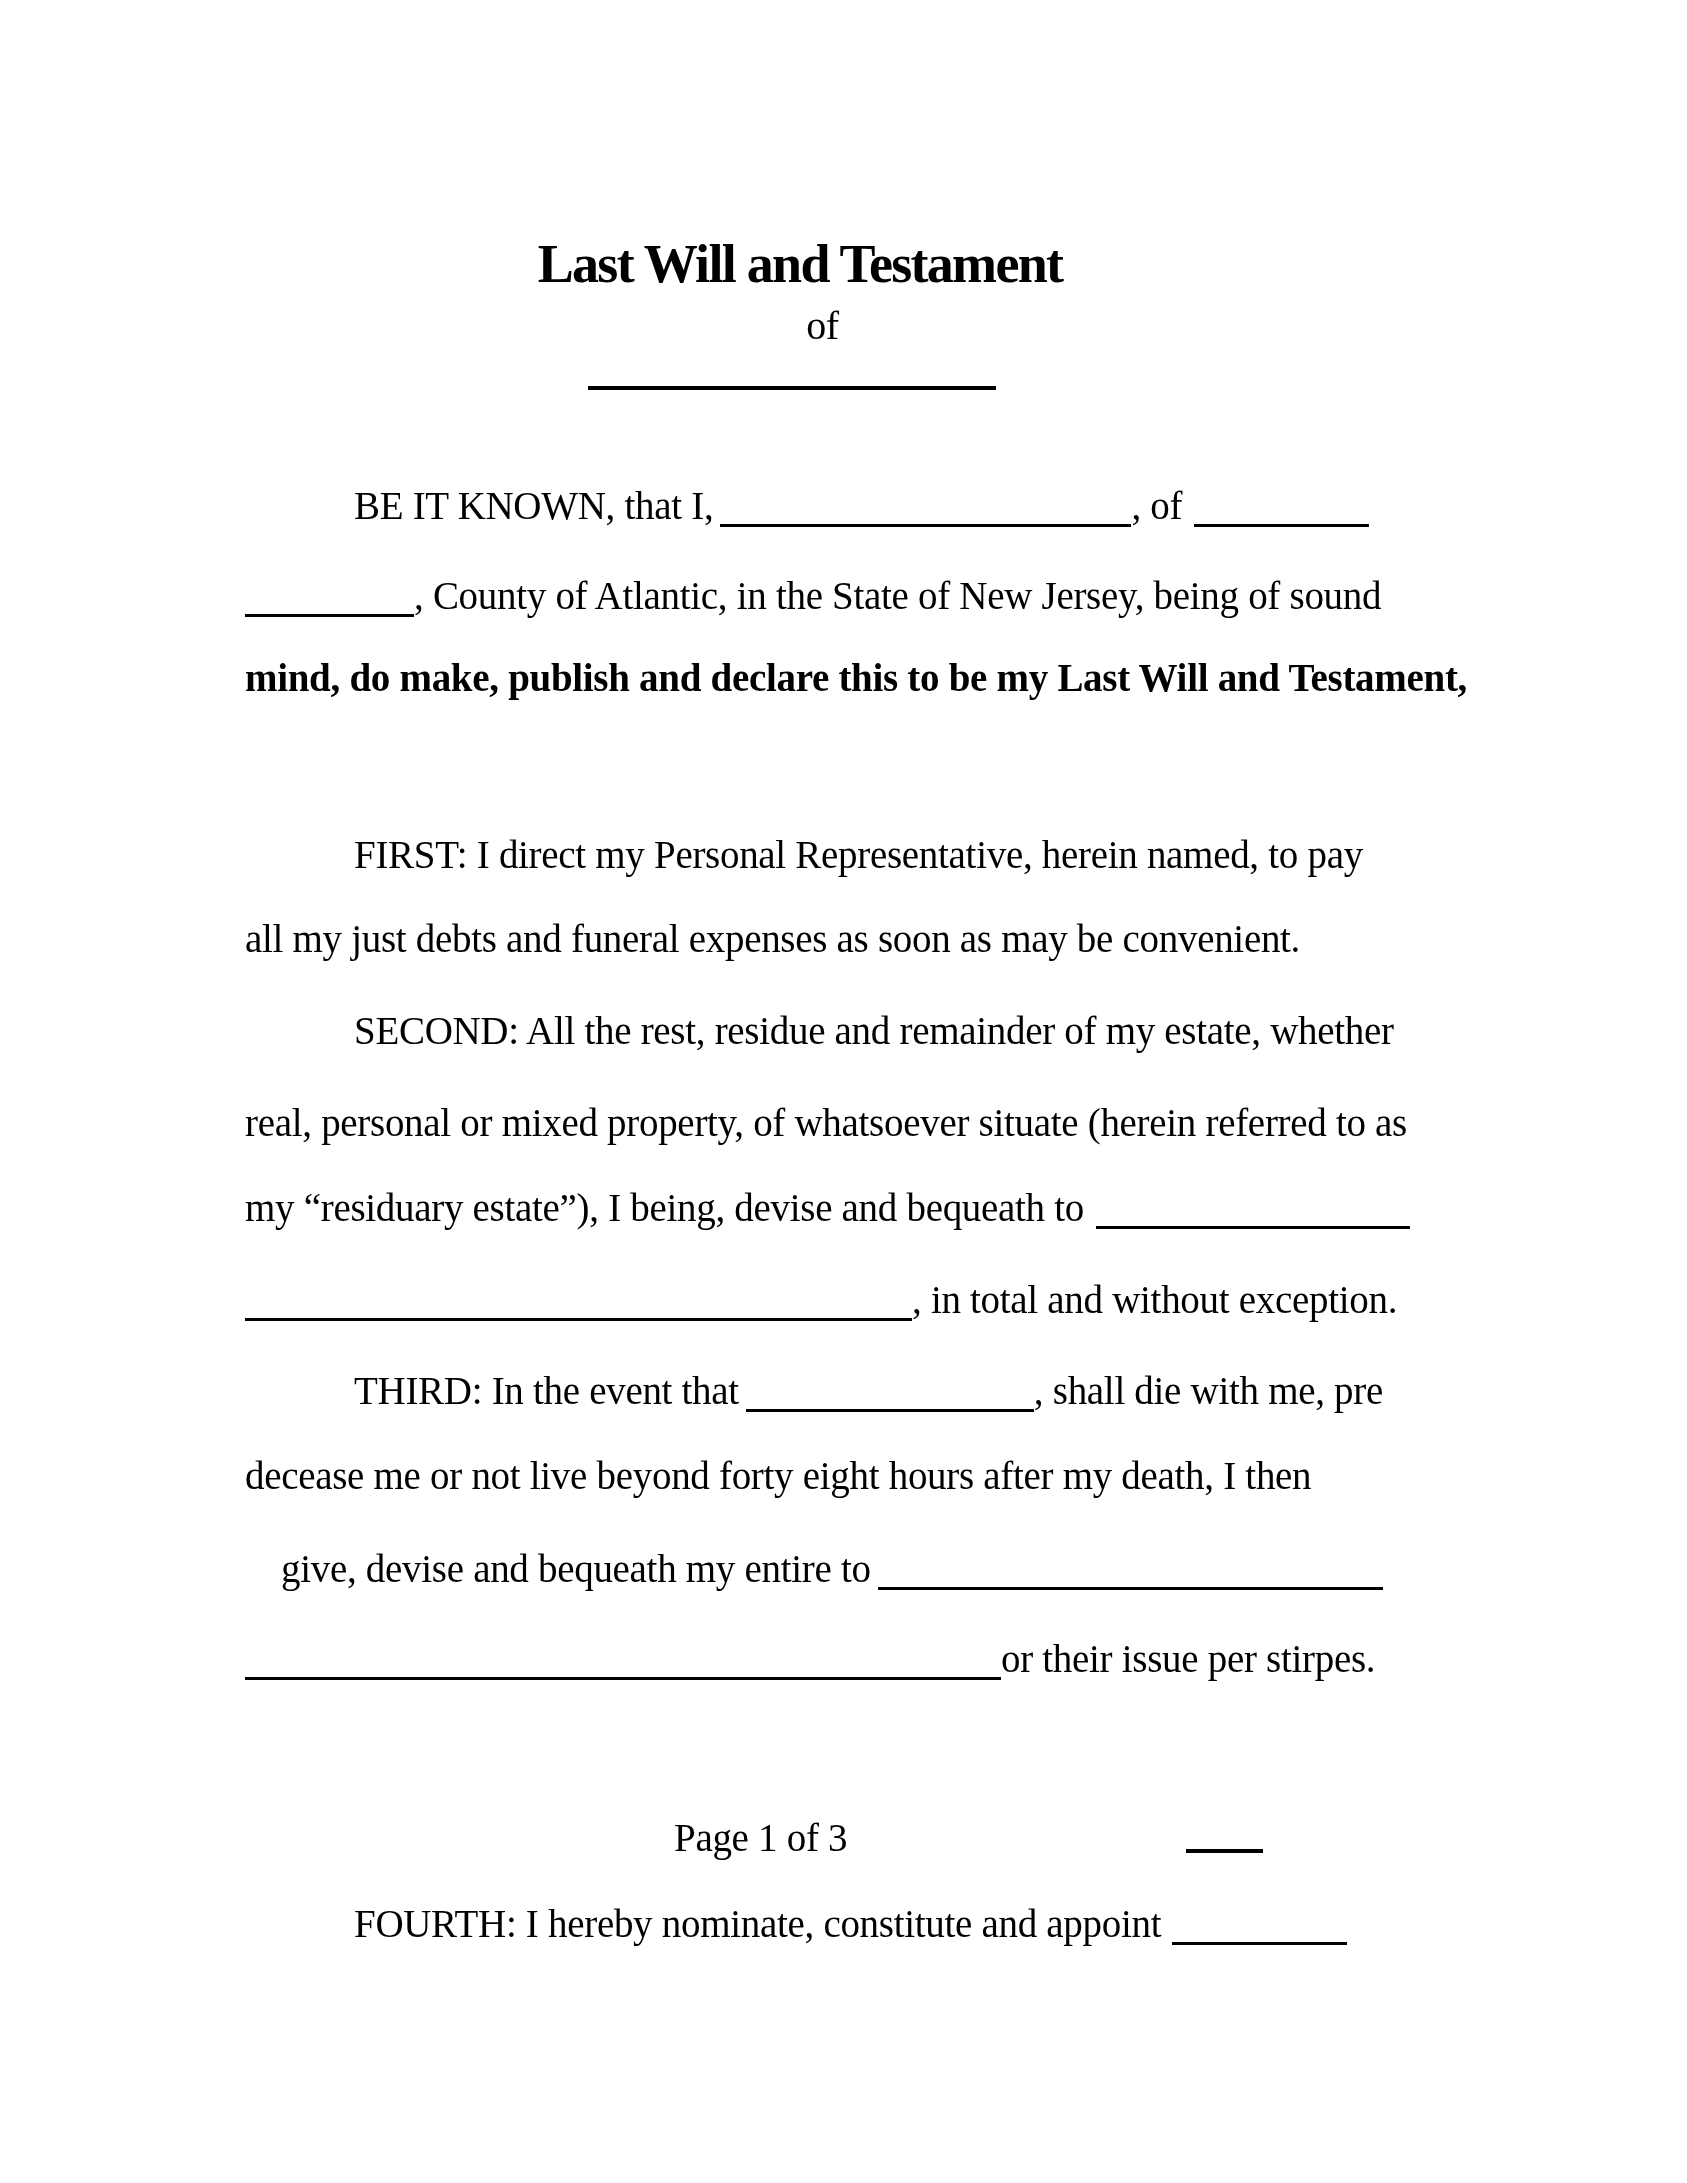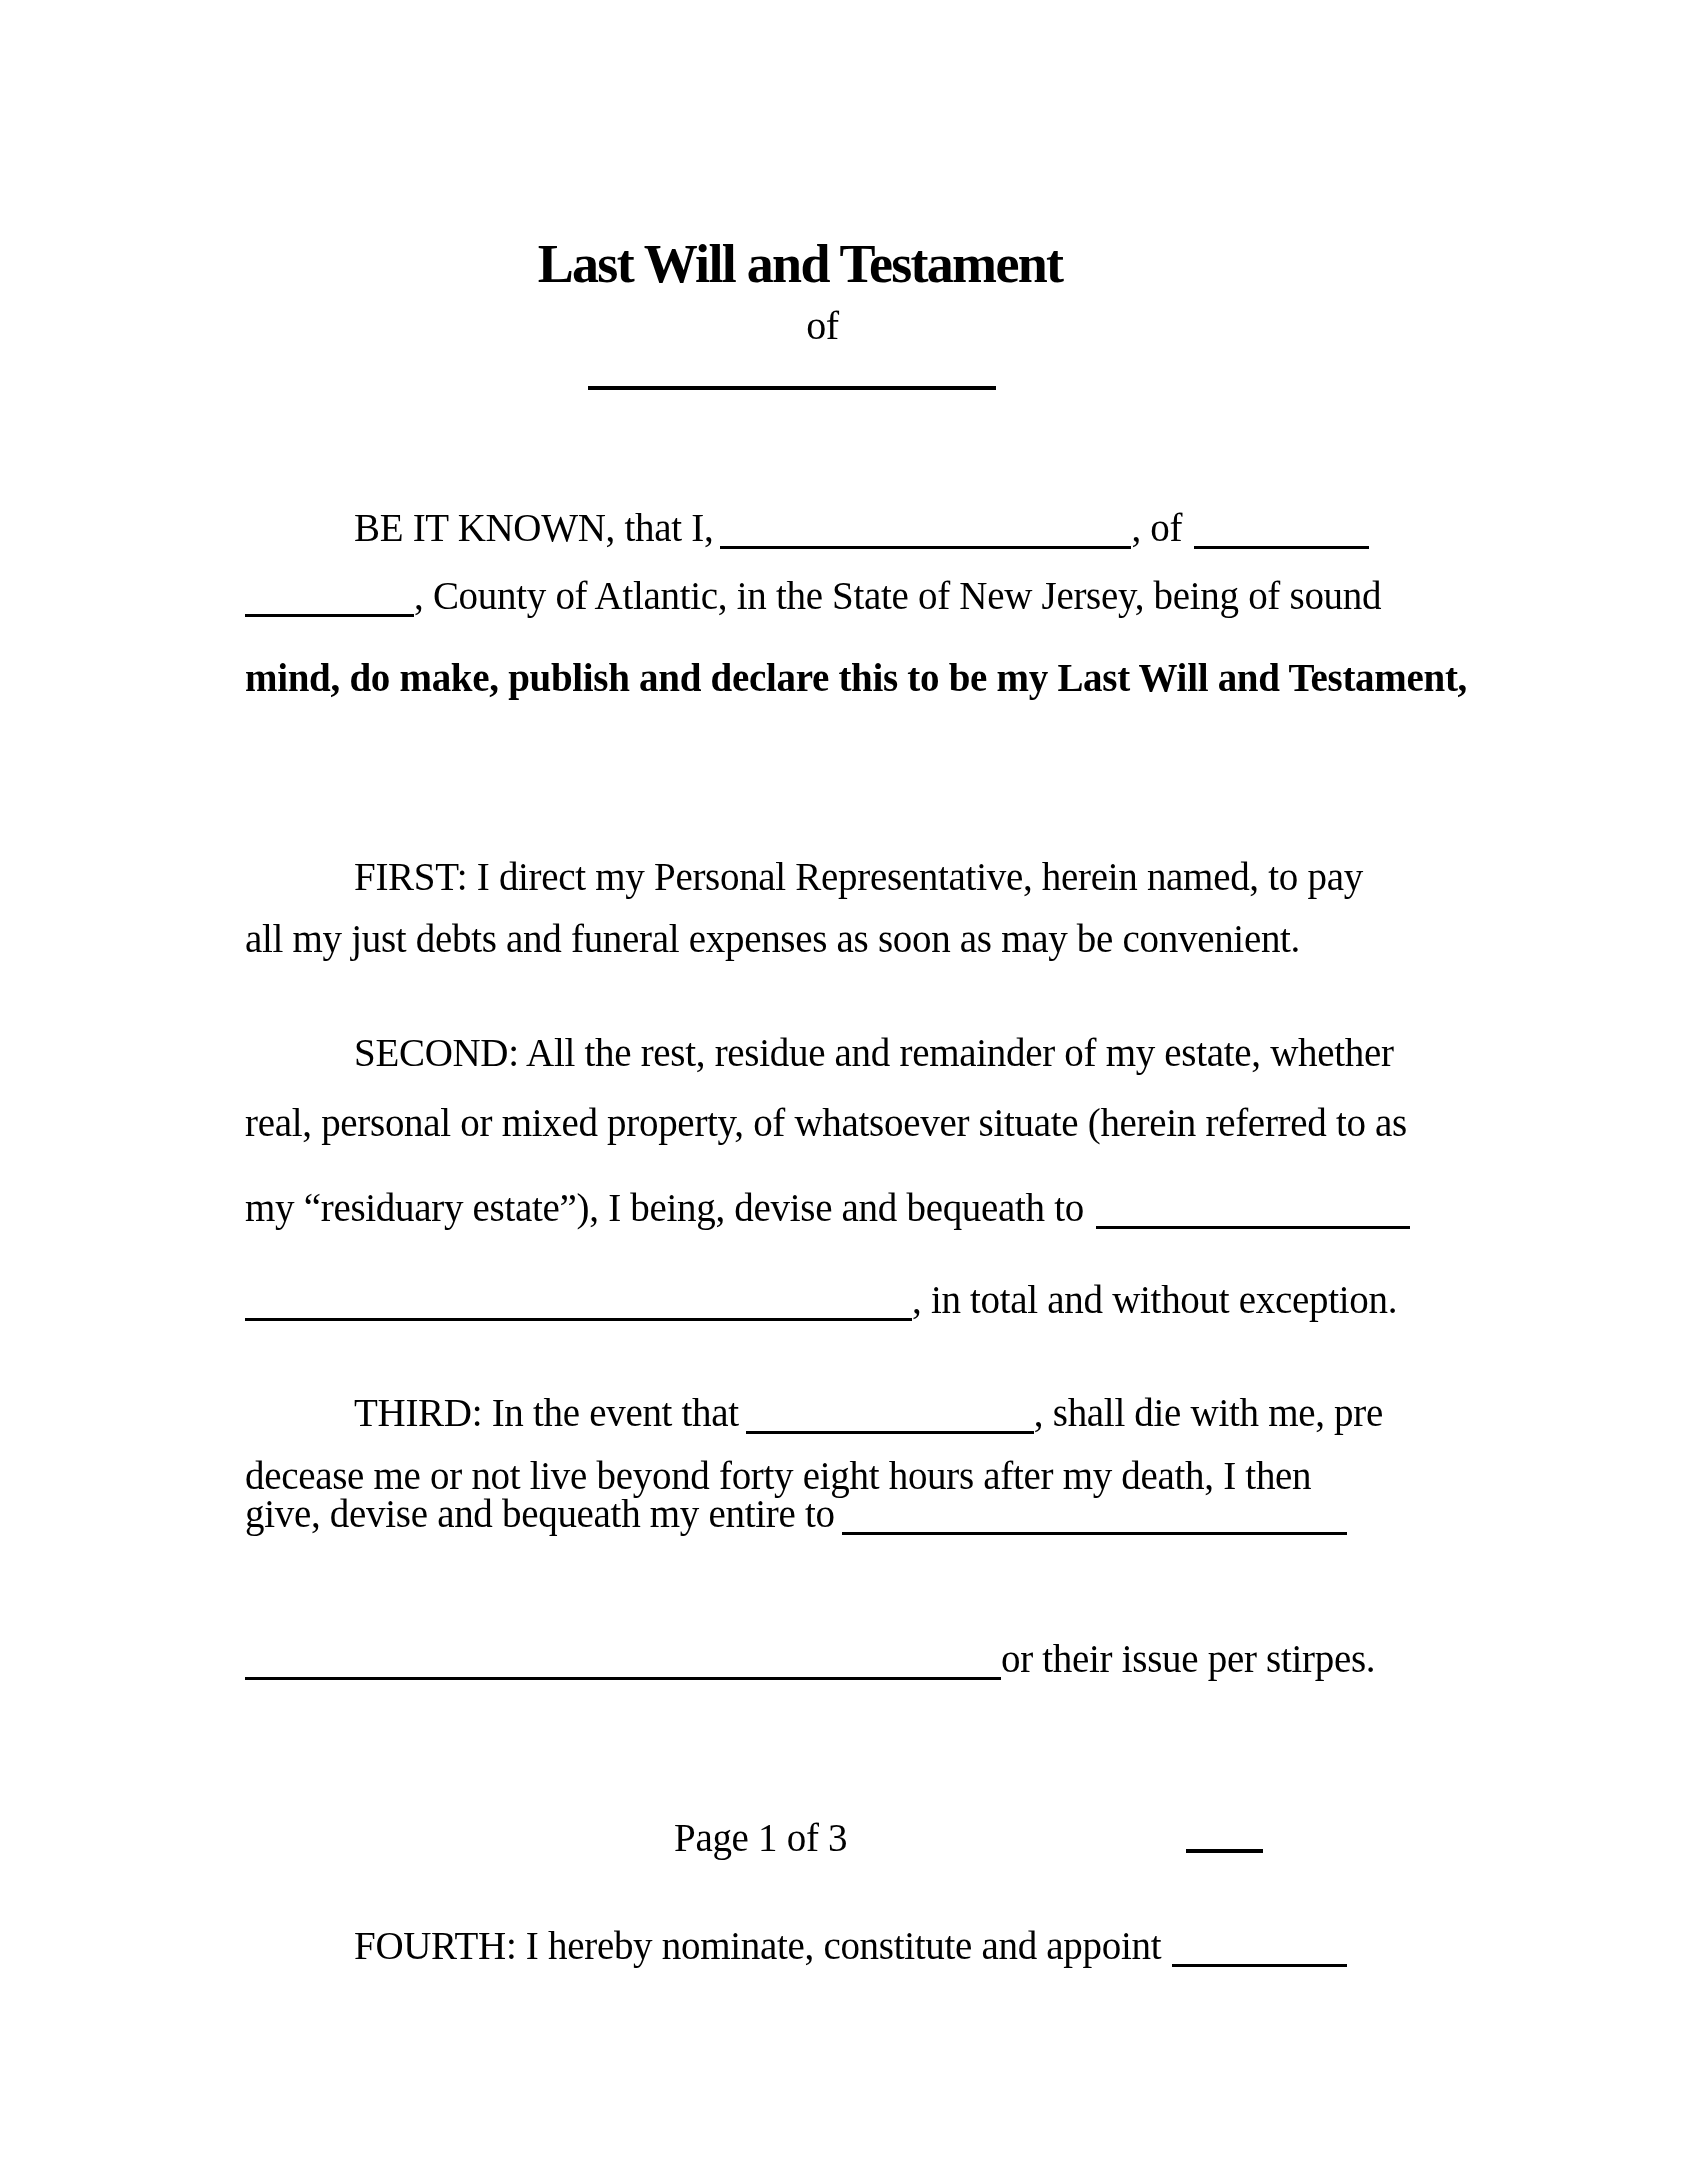--- a/index.html
+++ b/index.html
@@ -38,21 +38,21 @@
     text-align:center;
     font-size:40px;
     line-height:1;
   }
   .line{
     position:absolute;
     left:245px;
     line-height:1;
     white-space:nowrap;
   }
-  .indent{padding-left:109px;margin-top:22px;}
+  .indent{padding-left:109px;}
   .bl{
     display:inline-block;
     height:0;
     border-bottom:3.5px solid #000;
     vertical-align:-7.9px;
   }
   .rule{
     position:absolute;
     background:#000;
   }
@@ -89,21 +89,21 @@
   <div class="line" style="top:1103px;"><span>real, personal or mixed property, of whatsoever situate (herein referred to as</span></div>
 
   <div class="line" style="top:1188px;"><span>my “residuary estate”), I being, devise and bequeath to</span><span class="bl" style="width:314px;margin-left:12.2px;"></span></div>
 
   <div class="line" style="top:1280px;"><span class="bl" style="width:667px;"></span><span>, in total and without exception.</span></div>
 
   <div class="line indent" style="top:1371px;"><span>THIRD: In the event that</span><span class="bl" style="width:288px;margin-left:7px;"></span><span>, shall die with me, pre</span></div>
 
   <div class="line" style="top:1456px;"><span>decease me or not live beyond forty eight hours after my death, I then</span></div>
 
-  <div class="line" style="top:1494px;"><span>give, devise and bequeath my entire to</span><span class="bl" style="width:505px;margin-left:7px;"></span></div>
+  <div class="line" style="top:1549px;margin-left:36px;"><span>give, devise and bequeath my entire to</span><span class="bl" style="width:505px;margin-left:7px;"></span></div>
 
   <div class="line" style="top:1639px;"><span class="bl" style="width:756px;"></span><span>or their issue per stirpes.</span></div>
 
   <div class="footer-page">Page 1 of 3</div>
   <div class="rule" style="top:1849px;left:1186px;width:77px;height:4.4px;"></div>
 
   <div class="line indent" style="top:1904px;"><span>FOURTH: I hereby nominate, constitute and appoint</span><span class="bl" style="width:175px;margin-left:10.5px;"></span></div>
 
 </div>
 

